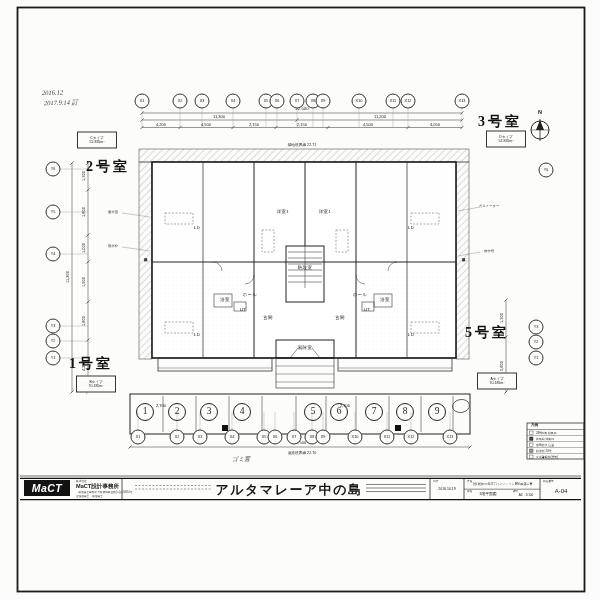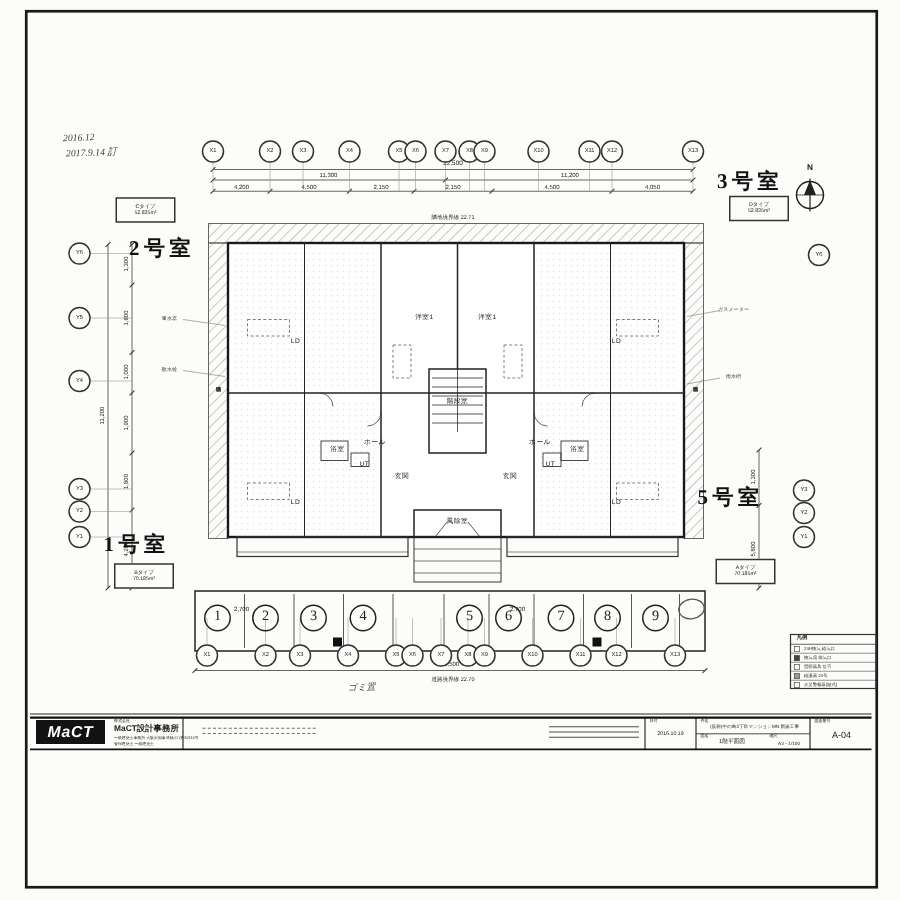--- a/index.html
+++ b/index.html
@@ -298,20 +298,21 @@
 <div class="t dim" style="left:300px;top:443px;">22,500</div>
 
 <div class="t compassN" style="left:540px;top:113px;">N</div>
 <div class="t legtitle" style="left:531px;top:426.3px;">凡例</div>
 
 <div id="logo-box">MaCT</div>
 <div class="t tb-small" style="left:76px;top:481.5px;">株式会社</div>
 <div class="t la" style="left:76px;top:486.5px;font-size:5.6px;font-weight:bold;">MaCT設計事務所</div>
 <div class="t la" style="left:76px;top:493px;font-size:2.6px;color:#333;">一級建築士事務所 大阪府知事登録(ロ)第20914号</div>
 <div class="t la" style="left:76px;top:496.8px;font-size:2.6px;color:#333;">管理建築士 一級建築士</div>
+<div class="t title-main" style="left:289px;top:489px;">アルタマレーア中の島</div>
 <div class="t tb-small" style="left:433px;top:481.5px;">日付</div>
 <div class="t tb-val" style="left:447px;top:490px;">2016.10.19</div>
 <div class="t tb-small" style="left:467px;top:481.5px;">件名</div>
 <div class="t" style="left:503px;top:485px;font-size:3.1px;">(仮称)中の島3丁目マンションMN 新築工事</div>
 <div class="t tb-small" style="left:467px;top:491.5px;">図名</div>
 <div class="t" style="left:488px;top:495px;font-size:3.8px;">1階平面図</div>
 <div class="t tb-small" style="left:513px;top:491.5px;">縮尺</div>
 <div class="t" style="left:526px;top:495.5px;font-size:3.1px;">A3・1/100</div>
 <div class="t tb-small" style="left:543px;top:481.5px;">図面番号</div>
 <div class="t" style="left:561px;top:491px;font-size:6px;">A-04</div>

